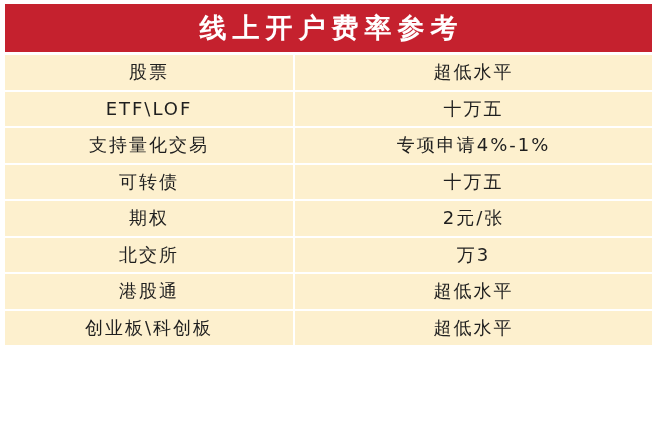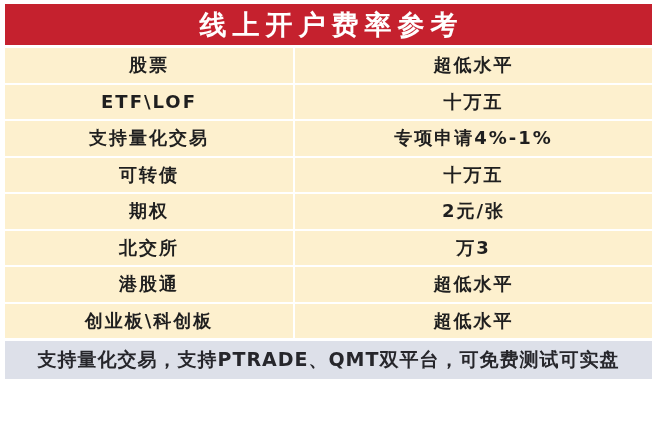--- a/index.html
+++ b/index.html
@@ -19,21 +19,21 @@
   }
   .poster {
     width: 657px; height: 434px;
     padding: 4px 5px 4px 5px;
     display: flex; flex-direction: column;
     gap: 3px;
     background: var(--page-bg, #fff);
   }
   .title-banner {
     flex: none;
-    height: 41px;
+    height: 48px;
     background: var(--header-bg, #C5212E);
     display: flex; align-items: center; justify-content: center;
   }
   .title-banner .title {
     color: var(--header-text, #fff);
     font-size: 27px;
     font-weight: bold;
     letter-spacing: 6px;
     text-indent: 6px;
   }
@@ -44,21 +44,21 @@
     grid-template-columns: 288px 1fr;
     grid-template-rows: repeat(8, 1fr);
     gap: 2px;
   }
   .fee-row { display: contents; }
   .cell {
     background: var(--row-bg, #FDF0CE);
     color: var(--row-text, #1F1F1F);
     display: flex; align-items: center; justify-content: center;
     font-size: 18px;
-    font-weight: bold;
+    font-weight: normal;
     letter-spacing: 2px;
   }
   .footer {
     flex: none;
     height: 77px;
     display: grid;
     grid-template-rows: 1fr 1fr;
     gap: 2px;
   }
   .footnote {
@@ -109,16 +109,15 @@
       <div class="cell">港股通</div>
       <div class="cell">超低水平</div>
     </div>
     <div class="fee-row">
       <div class="cell">创业板\科创板</div>
       <div class="cell">超低水平</div>
     </div>
   </div>
 
   <div class="footer">
-    <div class="footnote">支持量化交易，支持PTRADE、QMT双平台，可免费测试可实盘</div>
   </div>
 
 </div>
 
 </body></html>

